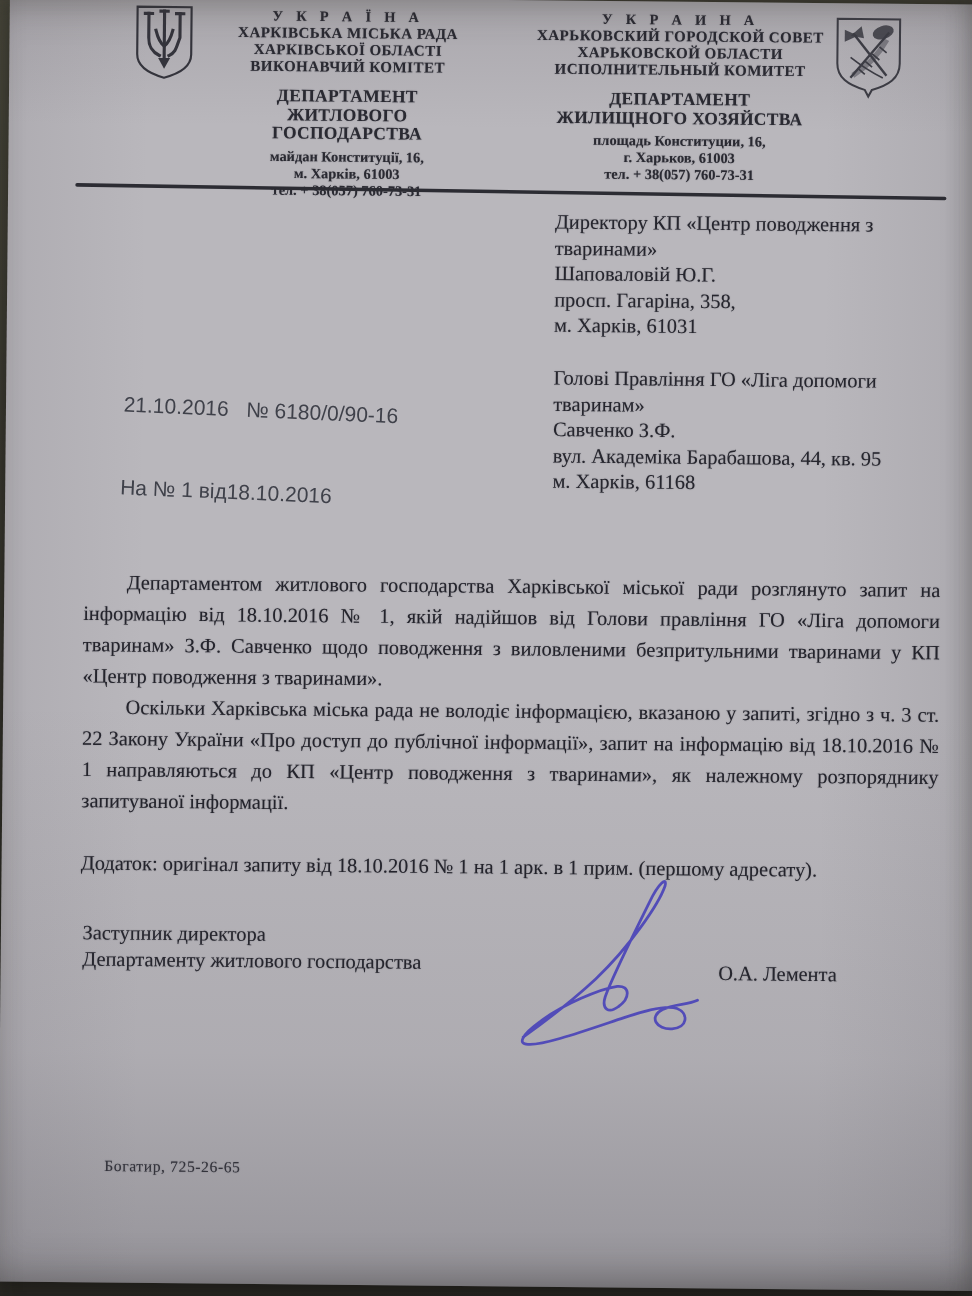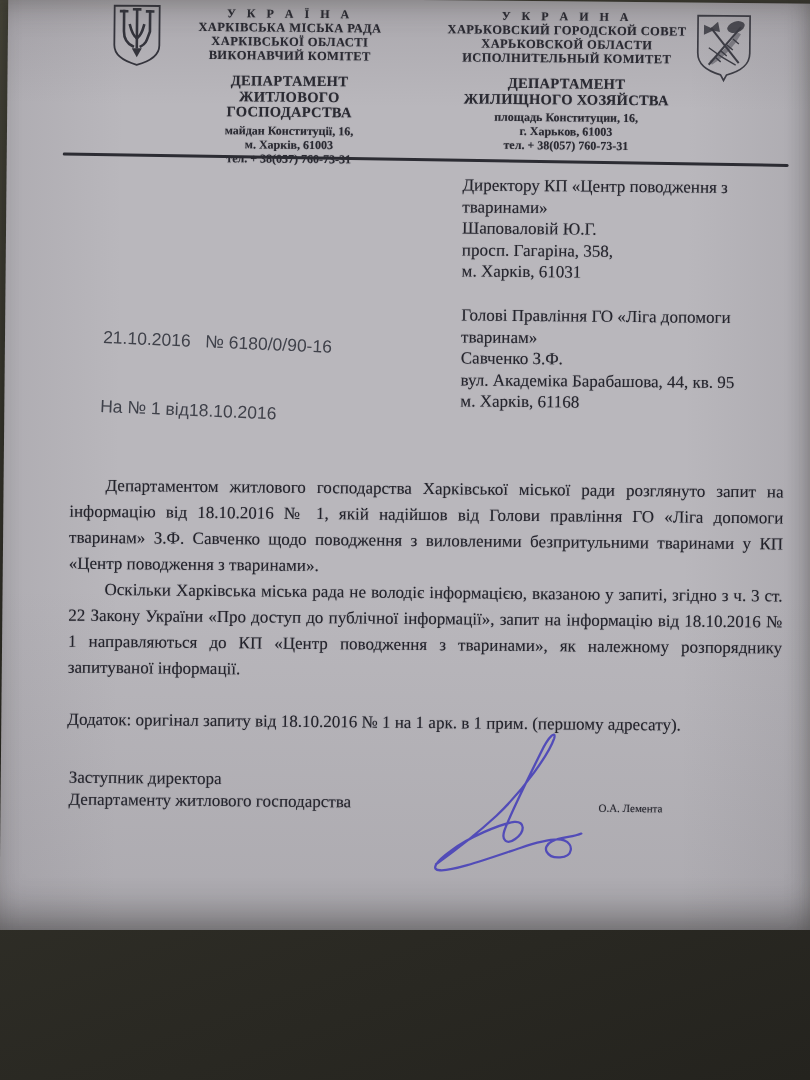--- a/index.html
+++ b/index.html
@@ -2,21 +2,21 @@
 <html><head>
 <meta charset="utf-8">
 <style>
   html,body{margin:0;padding:0;}
   body{
     width:810px;height:1080px;overflow:hidden;
     font-family:"Liberation Serif", serif;
     background:linear-gradient(160deg,#4c4b3e 0%,#34332b 45%,#24231e 100%);
     position:relative;
   }
-  .photo{position:absolute;inset:0;width:810px;height:930px;overflow:hidden;}
+  .photo{position:absolute;inset:0;width:810px;height:1080px;overflow:hidden;}
   .paper{
     position:absolute;left:-2px;top:-4px;width:830px;height:1072px;
     transform:rotate(0.55deg);transform-origin:0 100%;
     background:
       linear-gradient(180deg, rgba(110,105,112,.20) 0%, rgba(0,0,0,0) 10%, rgba(0,0,0,0) 55%, rgba(95,92,100,.12) 82%, rgba(70,68,76,.30) 100%),
       linear-gradient(90deg, rgba(100,96,104,.12) 0%, rgba(0,0,0,0) 14%, rgba(0,0,0,0) 82%, rgba(95,92,100,.16) 100%),
       #b9b7bc;
     box-shadow:0 0 18px rgba(0,0,0,.45);
     color:#26262e;
   }
@@ -60,21 +60,21 @@
   .refstamp div{position:static;}
 
   
   .body-text{left:66px;top:476px;width:714px;font-size:17px;line-height:26px;color:#24242c;}
   .body-text p{position:static;text-align:justify;text-indent:36px;}
   .body-text p.attach{text-indent:0;margin-top:26px;}
 
   
   .sig-title{left:68px;top:770px;font-size:17px;line-height:22px;color:#26262e;}
   .sig-title div{position:static;}
-  .sig-name{left:598px;top:800px;font-size:11px;color:#26262e;}
+  .sig-name{left:598px;top:800px;font-size:17px;color:#26262e;}
   .sig-svg{left:426px;top:724px;width:160px;height:156px;}
 
   
   .executor{left:88px;top:967px;font-size:13px;letter-spacing:.5px;color:#33333b;}
 
   
   .vignette{
     position:absolute;inset:0;pointer-events:none;
     box-shadow:
       inset 0 18px 30px -14px rgba(60,56,52,.35),

